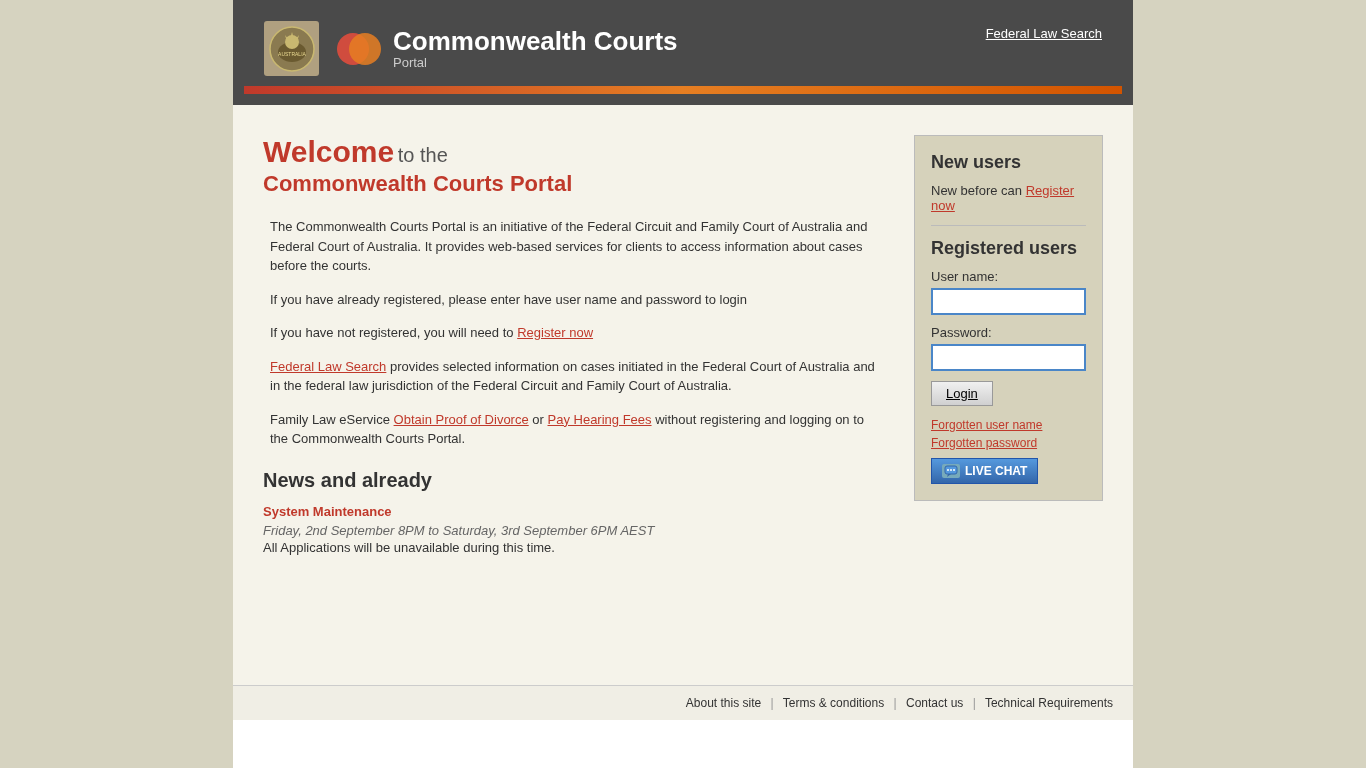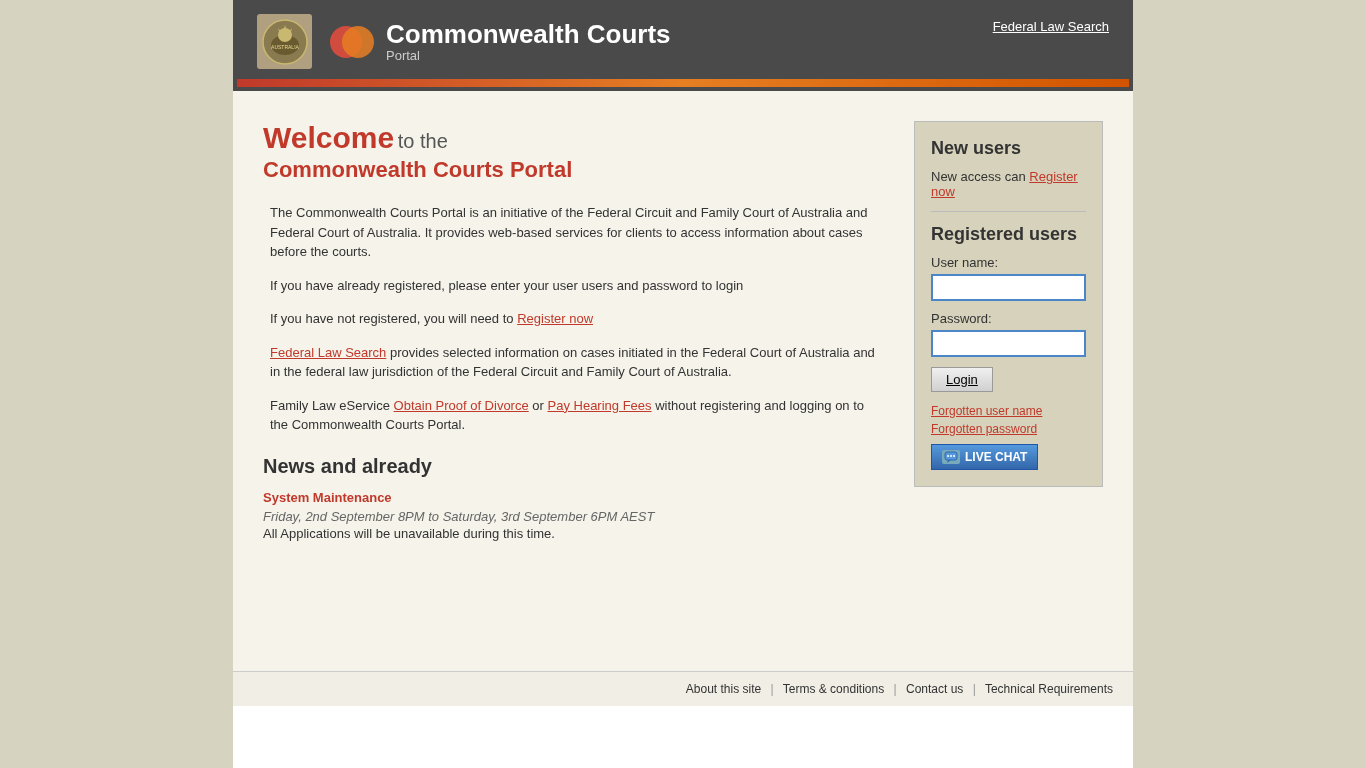--- a/index.html
+++ b/index.html
@@ -16,21 +16,21 @@
       max-width: 900px;
       margin: 0 auto;
       background: #fff;
       min-height: 768px;
       position: relative;
     }
 
     
     .header {
       background-color: #4a4a4a;
-      padding: 4px;
+      padding: 11px;
       position: relative;
     }
 
     .header-inner {
       display: flex;
       align-items: center;
       justify-content: space-between;
       padding: 10px 20px 10px 20px;
     }
 
@@ -343,21 +343,21 @@
       <div class="welcome-heading">
         <div>
           <span class="welcome-big">Welcome</span>
           <span class="welcome-small"> <span>to the</span></span>
         </div>
         <span class="portal-name">Commonwealth Courts Portal</span>
       </div>
 
       <p class="content-para">The Commonwealth Courts Portal is an initiative of the Federal Circuit and Family Court of Australia and Federal Court of Australia. It provides web-based services for clients to access information about cases before the courts.</p>
 
-      <p class="content-para">If you have already registered, please enter your user users and password to login</p>
+      <p class="content-para">If you have already registered, please enter have user name and password to login</p>
 
       <p class="content-para">
         <span>If you have not registered, you will need to</span>
         <a class="content-link">Register now</a>
       </p>
 
       <p class="content-para">
         <a class="content-link">Federal Law Search</a>
         <span>provides selected information on cases initiated in the Federal Court of Australia and in the federal law jurisdiction of the Federal Circuit and Family Court of Australia.</span>
       </p>
@@ -381,21 +381,21 @@
       </div>
 
     </div>
 
     <div class="right-section">
       <div class="panel-box">
 
         
         <div class="panel-section-title">New users</div>
         <p class="panel-text">
-          <span>New access can</span>
+          <span>New before can</span>
           <a class="content-link">Register now</a>
         </p>
 
         <hr class="panel-divider">
 
         
         <div class="panel-section-title">Registered users</div>
 
         <label class="form-label">User name:</label>
         <input type="text" class="form-input" style="">

